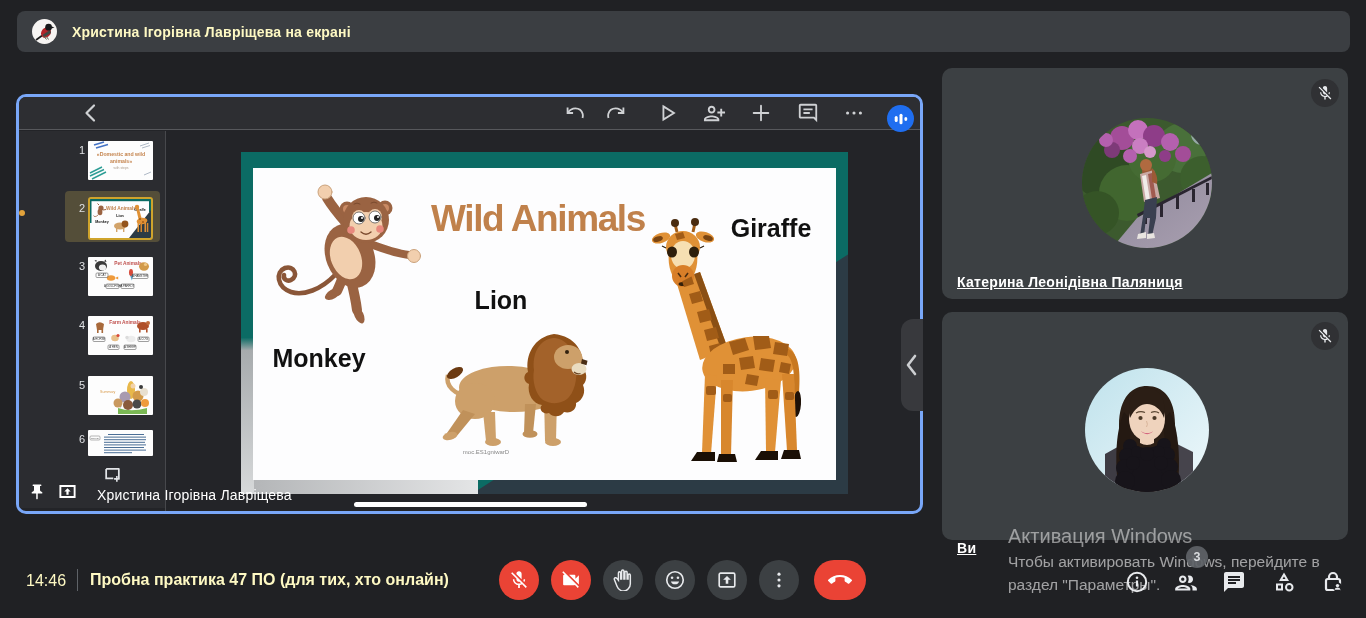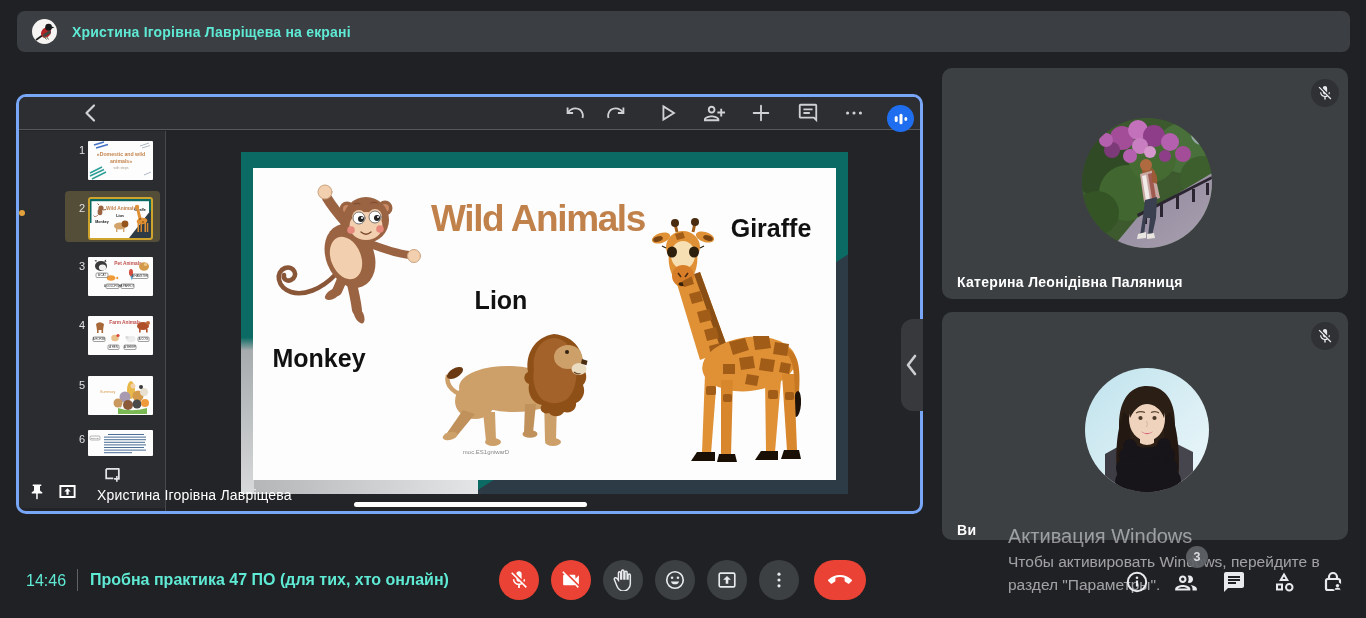--- a/index.html
+++ b/index.html
@@ -1,19 +1,19 @@
 <!DOCTYPE html>
 <html><head>
 <meta charset="utf-8">
 <style>
   * { margin:0; padding:0; box-sizing:border-box; }
   html,body { width:1366px; height:618px; overflow:hidden; }
   body { background:#202124; font-family:"Liberation Sans",sans-serif; position:relative; }
   .abs { position:absolute; }
-  .txt { color:#5eead4; }
+  .txt { color:#fef9c3; }
 
   
   #toppill { left:17px; top:11px; width:1333px; height:41px; background:#3b3e42; border-radius:8px; }
   #topavatar { left:32px; top:19px; width:25px; height:25px; border-radius:50%; background:#f6f4f2; overflow:hidden; }
   #toptext { left:72px; top:24px; font-size:14px; font-weight:bold; letter-spacing:.2px; }
 
   
   #share { left:16px; top:94px; width:907px; height:420px; border:3px solid #79a7f8; border-radius:10px; background:#232428; overflow:hidden; }
   #toolbar { left:0; top:0; width:100%; height:33px; background:#2d2e32; border-bottom:1px solid #57585c; }
   #panel { left:0; top:34px; width:146px; height:377px; background:#2b2c30; }
@@ -24,21 +24,21 @@
   
   #slide { left:222px; top:55px; width:607px; height:342px; background:#0b6b64; overflow:hidden; }
   #slate { position:absolute; left:0; top:0; width:100%; height:100%; background:#2c3b45; clip-path:polygon(100% 30%, 100% 100%, 38% 100%); }
   #paper { position:absolute; left:12px; top:16px; width:583px; height:312px; background:#fdfdfe; }
 
   
   .tile { left:942px; width:406px; background:#3c4043; border-radius:10px; }
   #tile1 { top:68px; height:231px; }
   #tile2 { top:312px; height:228px; }
   .micoff { width:28px; height:28px; border-radius:50%; background:#303134; right:13px; top:11px; }
-  .tname { left:15px; font-size:14px; font-weight:bold; color:#fff; letter-spacing:.3px; }
+  .tname { left:15px; font-size:14px; font-weight:bold; color:#fff; letter-spacing:.3px;text-decoration:underline; }
 
   
   .rbtn { width:40px; height:40px; border-radius:50%; top:560px; background:#ea4335; }
   .gbtn { width:40px; height:40px; border-radius:50%; top:560px; background:#3c4043; }
   .cicon { position:absolute; left:50%; top:50%; transform:translate(-50%,-50%); }
 
   .wm { color:rgba(255,255,255,0.5); }
 </style>
 </head>
 <body>
@@ -517,21 +517,21 @@
   <svg class="cicon" width="17" height="17" viewBox="0 0 24 24">
       <path d="M19 11h-1.7c0 .74-.16 1.43-.43 2.05l1.23 1.23c.56-.98.9-2.09.9-3.28zm-4.02.17c0-.06.02-.11.02-.17V5c0-1.66-1.34-3-3-3S9 3.34 9 5v.18l5.98 5.99zM4.27 3L3 4.27l6.01 6.01V11c0 1.66 1.33 3 2.99 3 .22 0 .44-.03.65-.08l1.66 1.66c-.71.33-1.5.52-2.31.52-2.76 0-5.3-2.1-5.3-5.1H5c0 3.41 2.72 6.23 6 6.72V21h2v-3.28c.91-.13 1.77-.45 2.54-.9L19.73 21 21 19.73 4.27 3z" fill="#e8eaed"></path>
     </svg>
 </div>
 <div class="abs micoff" style="left:1311px;top:322px;">
   <svg class="cicon" width="17" height="17" viewBox="0 0 24 24">
       <path d="M19 11h-1.7c0 .74-.16 1.43-.43 2.05l1.23 1.23c.56-.98.9-2.09.9-3.28zm-4.02.17c0-.06.02-.11.02-.17V5c0-1.66-1.34-3-3-3S9 3.34 9 5v.18l5.98 5.99zM4.27 3L3 4.27l6.01 6.01V11c0 1.66 1.33 3 2.99 3 .22 0 .44-.03.65-.08l1.66 1.66c-.71.33-1.5.52-2.31.52-2.76 0-5.3-2.1-5.3-5.1H5c0 3.41 2.72 6.23 6 6.72V21h2v-3.28c.91-.13 1.77-.45 2.54-.9L19.73 21 21 19.73 4.27 3z" fill="#e8eaed"></path>
     </svg>
 </div>
 <div class="abs tname" style="top:274px;left:957px;">Катерина Леонідівна Паляниця</div>
-<div class="abs tname" style="top:522px;left:957px;">Ви</div>
+<div class="abs tname" style="top:540px;left:957px;">Ви</div>
 
 <div class="abs wm" style="left:1008px;top:525px;font-size:20px;">Активация Windows</div>
 <div class="abs wm" style="left:1008px;top:551px;font-size:15.5px;line-height:22.5px;color:rgba(255,255,255,0.58);">Чтобы активировать Windows, перейдите в<br>раздел "Параметры".</div>
 
 <div class="abs txt" style="left:26px;top:572px;font-size:16px;text-align:center;">14:46</div>
 <div class="abs" style="left:77px;top:569px;width:1px;height:22px;background:#5f6368;"></div>
 <div class="abs txt" style="left:90px;top:571px;font-size:16px;font-weight:bold;">Пробна практика 47 ПО (для тих, хто онлайн)</div>
 
 <div class="abs rbtn" style="left:499px;">
   <svg class="cicon" width="21" height="21" viewBox="0 0 24 24">

